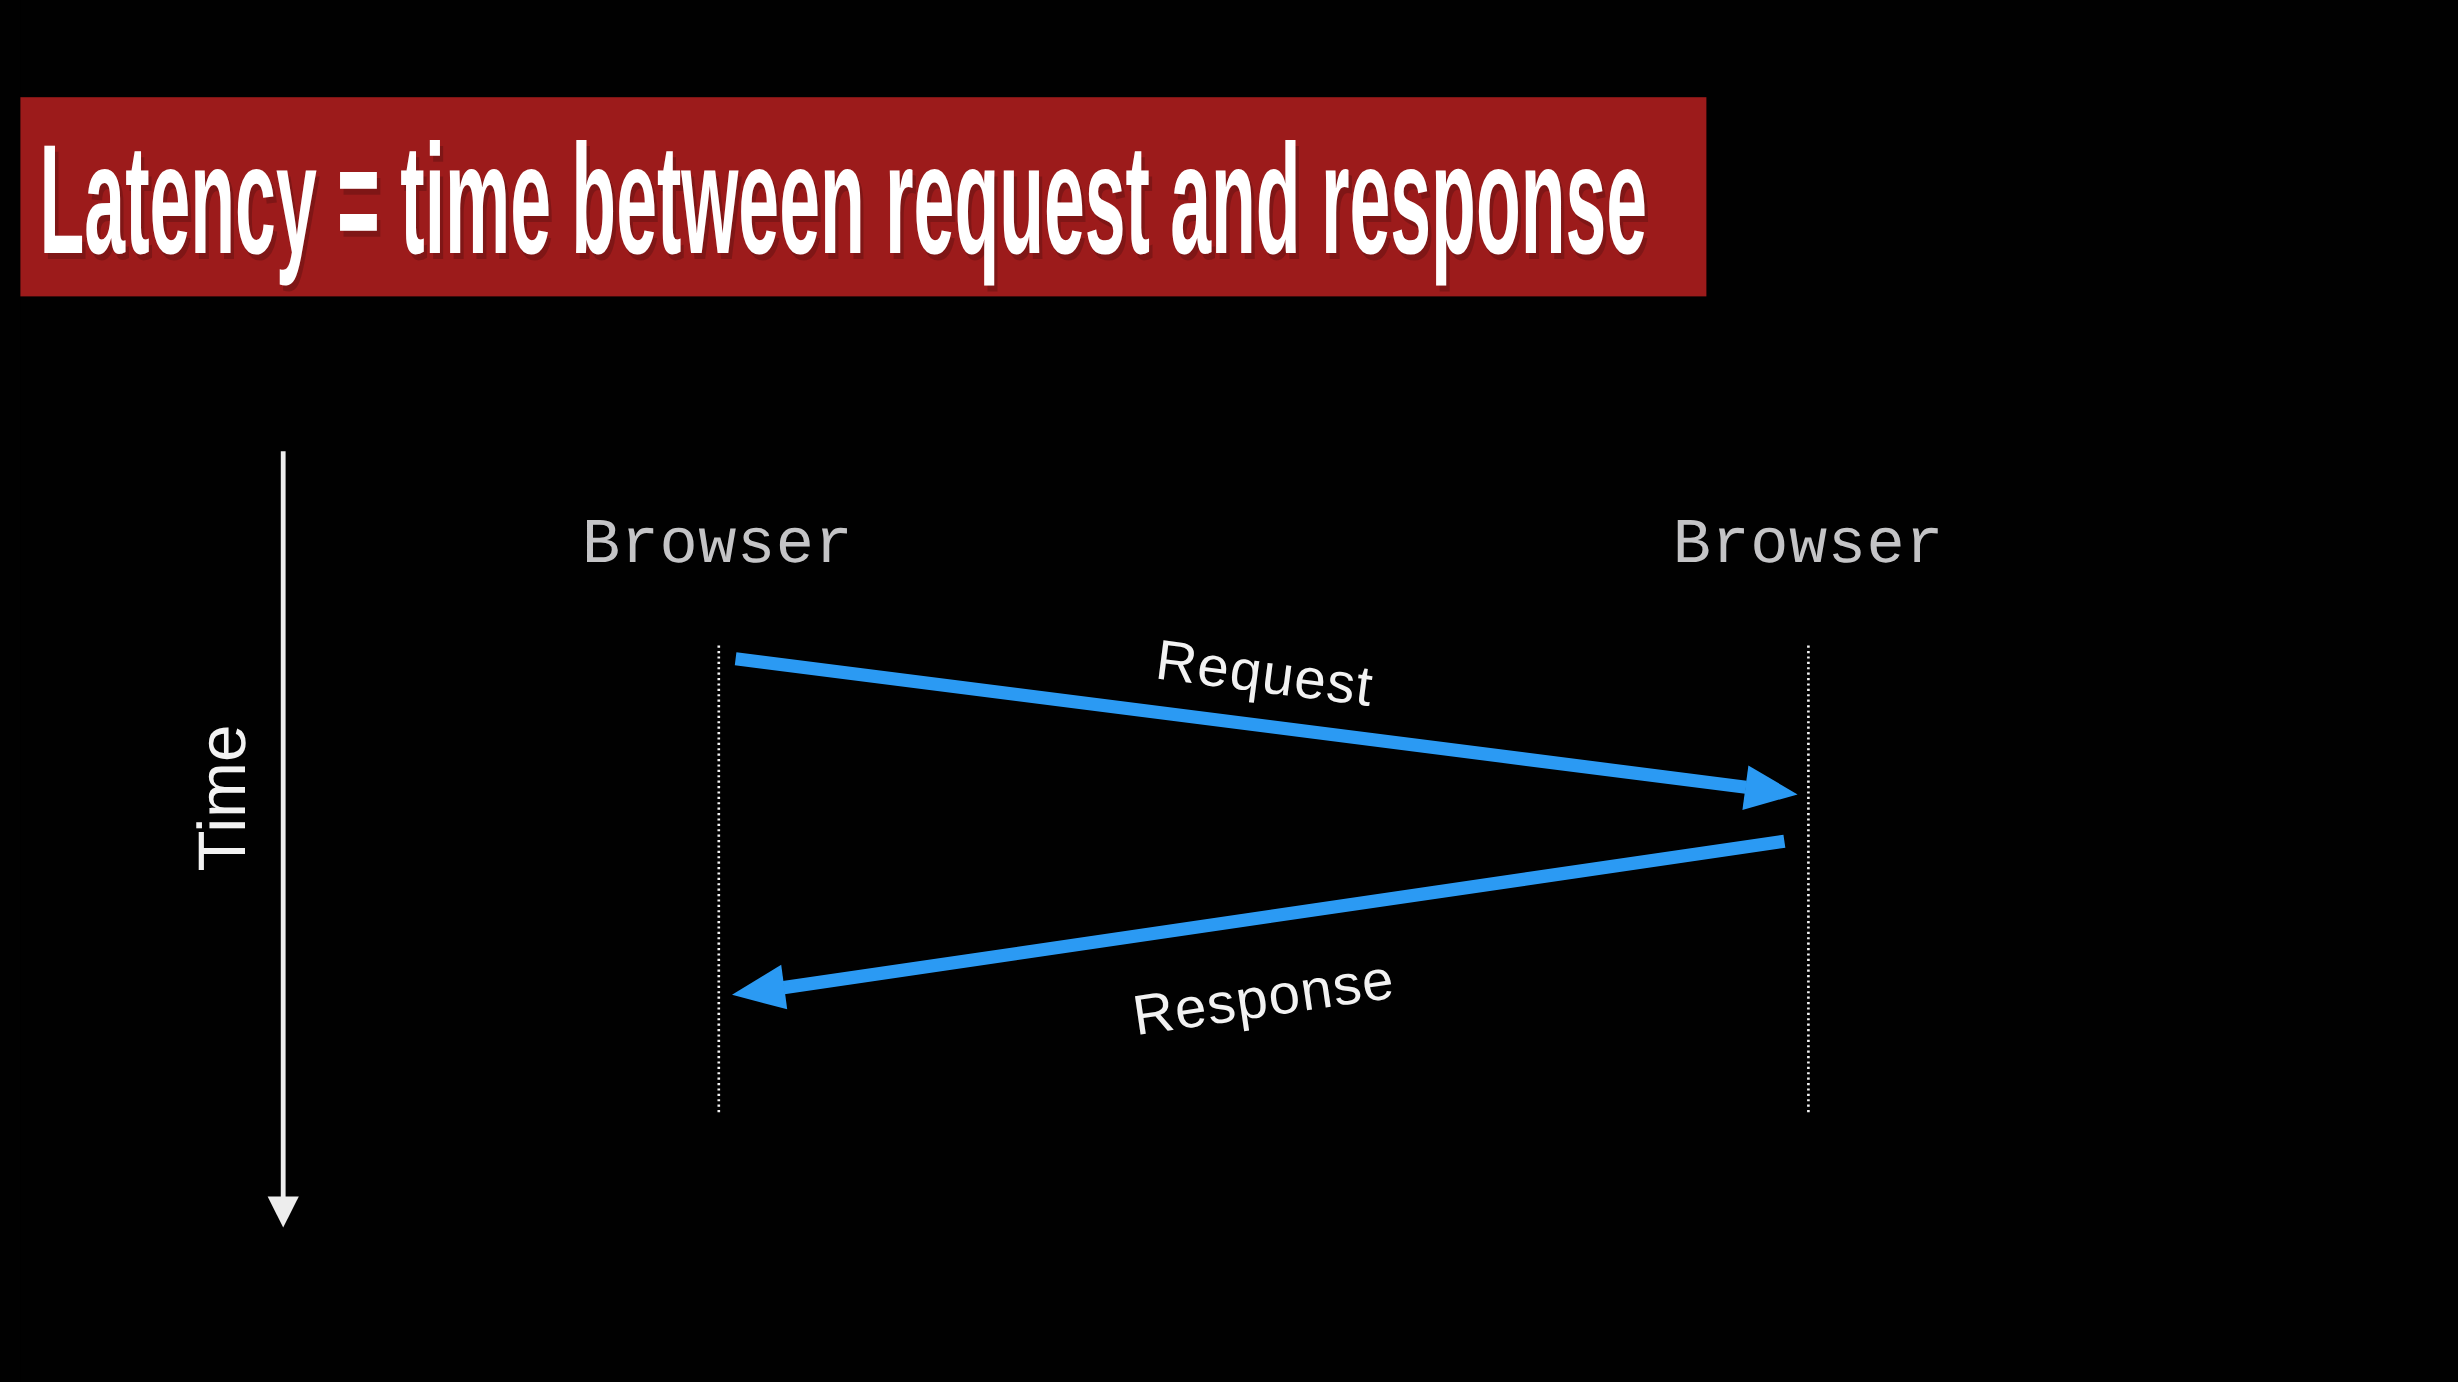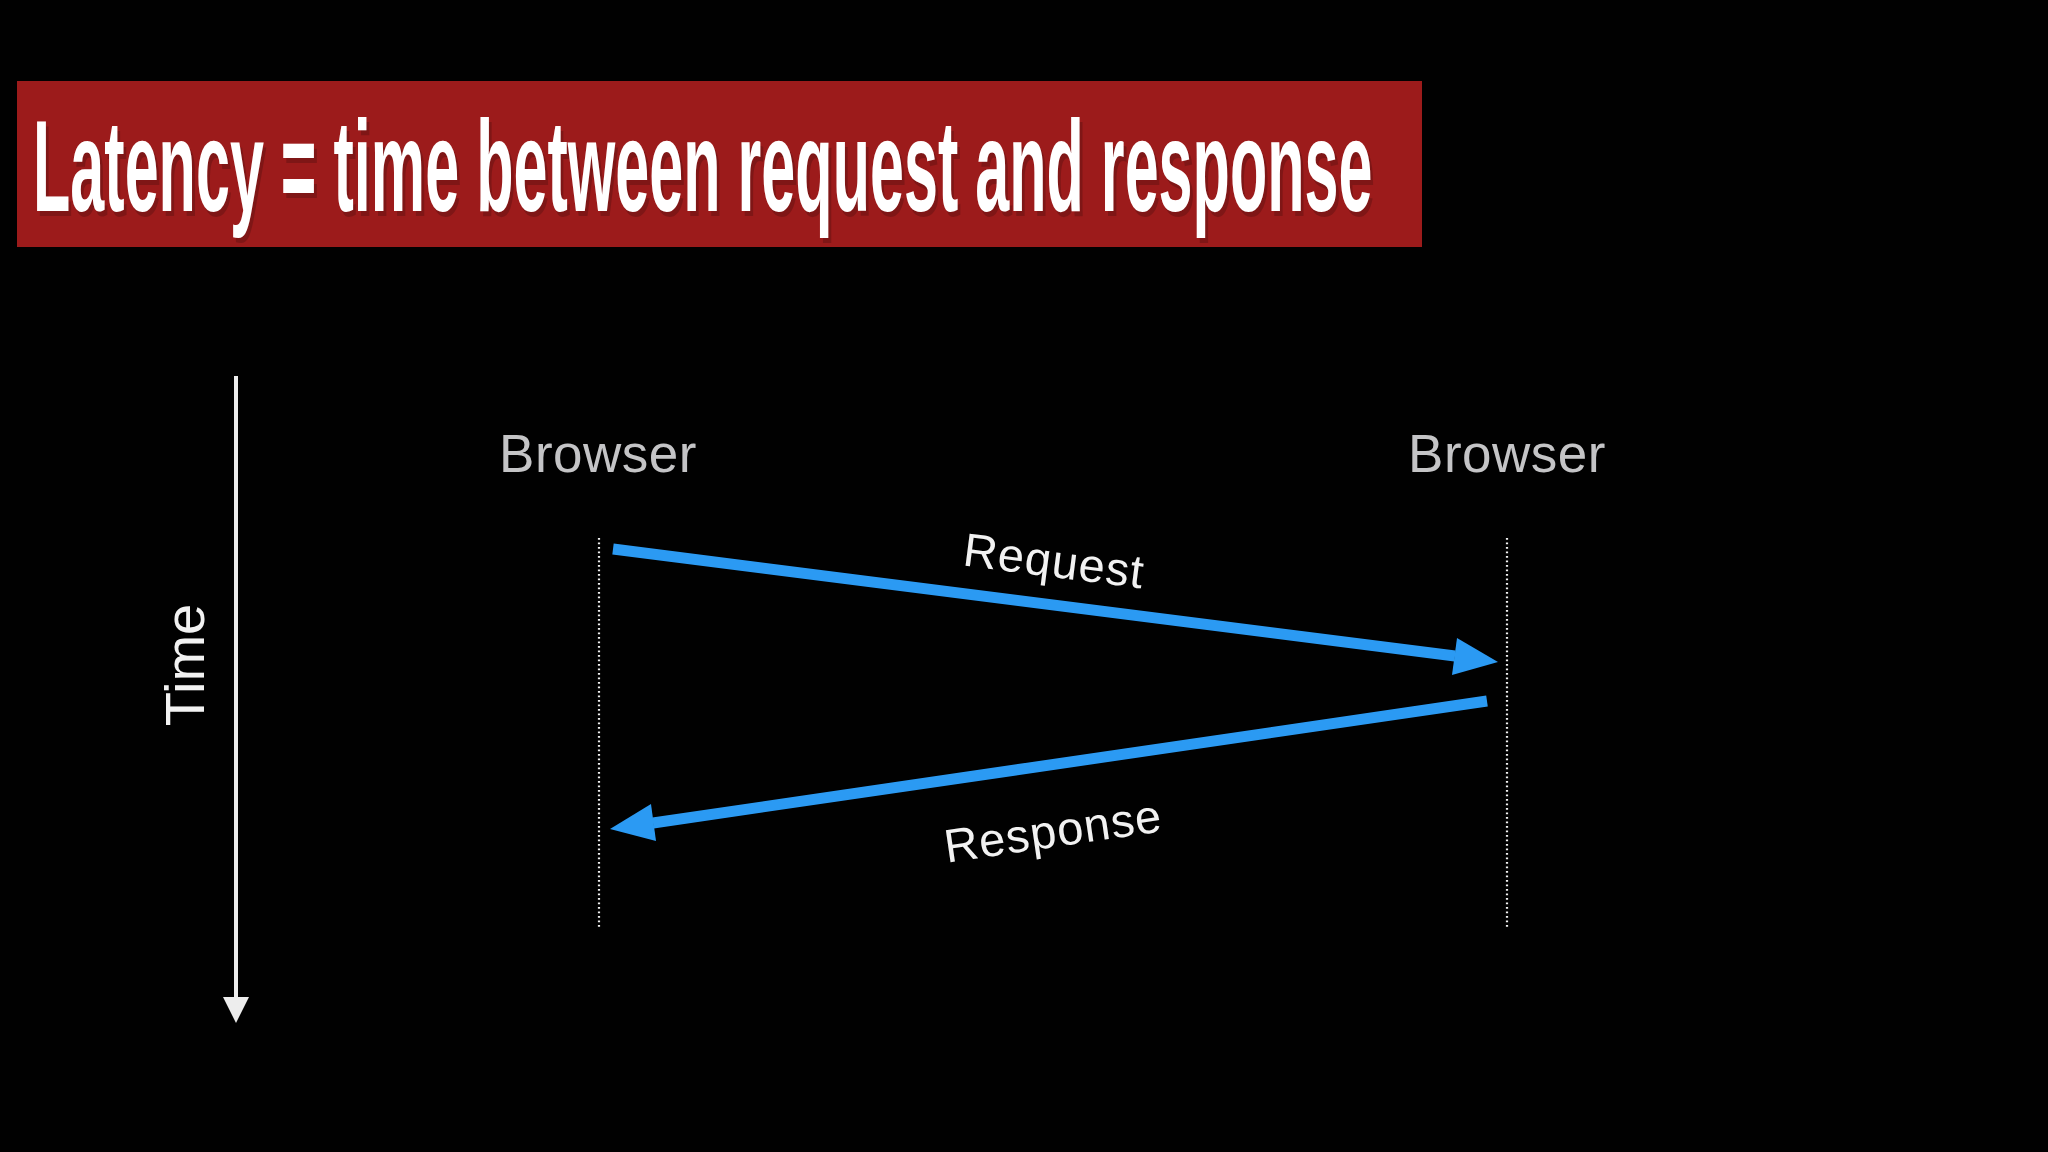--- a/index.html
+++ b/index.html
@@ -52,20 +52,21 @@
   .lifeline{stroke:var(--lifeline);stroke-width:2.2;stroke-dasharray:1.8 2.7;opacity:.95;}
   .msg-line{stroke:var(--arrow);stroke-width:11;}
   .msg-head{fill:var(--arrow);}
 
   
   .actor-label{
     position:absolute;top:424px;width:300px;height:60px;
     color:var(--actor_text);
     font-size:53px;line-height:60px;text-align:center;
     letter-spacing:0.5px;
+    font-family:Liberation Mono, monospace;
   }
   .actor-browser{left:431px;}
   .actor-server{left:1340px;}
 
   .time-label{
     position:absolute;left:168px;top:665px;
     color:var(--label_text);
     font-size:56px;line-height:56px;white-space:nowrap;
     transform:translate(-50%,-50%) rotate(-90deg);
   }

